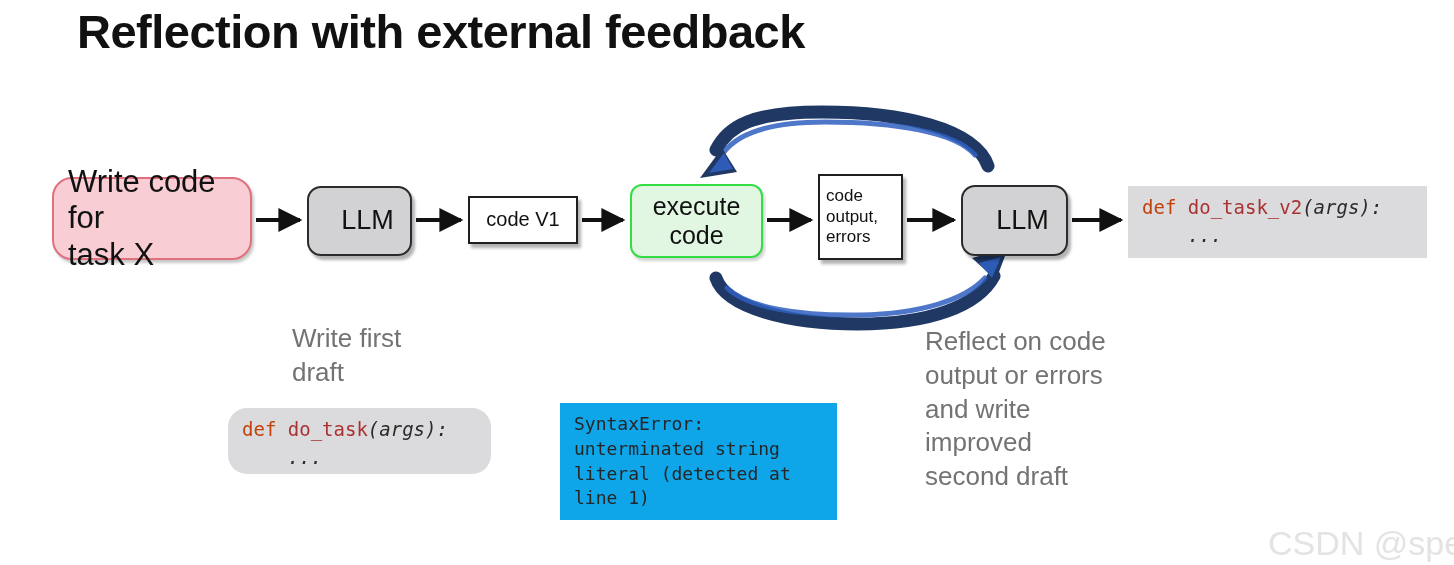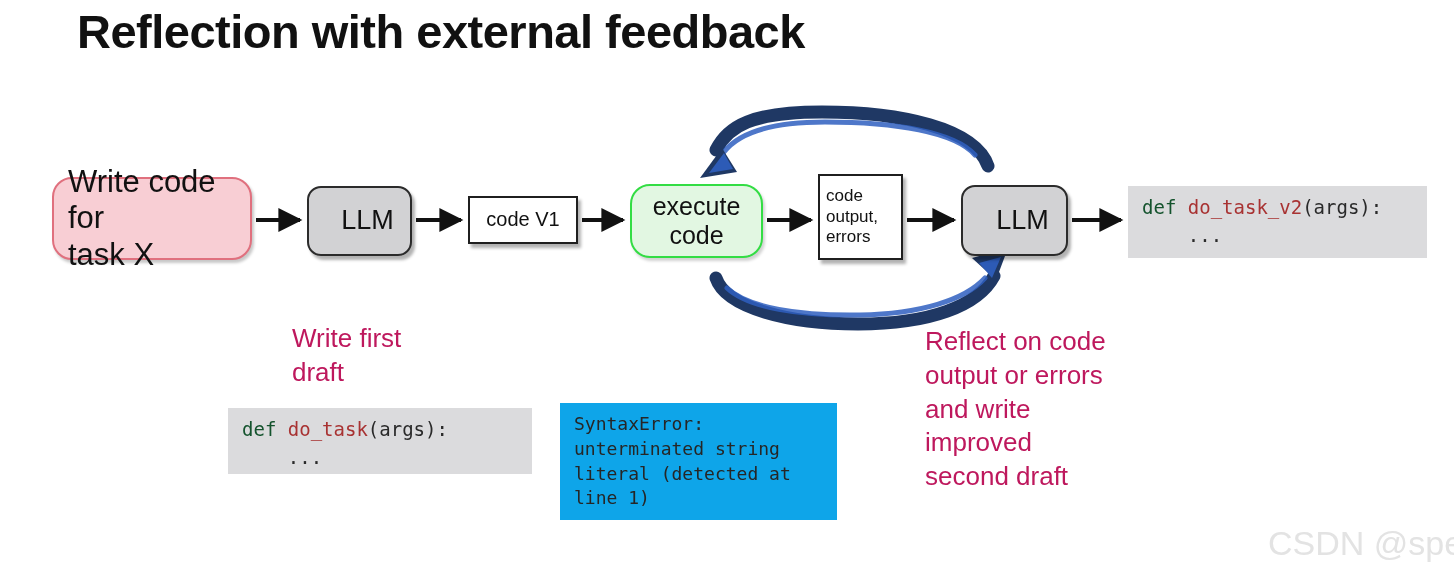--- a/index.html
+++ b/index.html
@@ -77,21 +77,21 @@
     box-shadow: 3px 4px 3px rgba(0,0,0,0.3);
   }
 
   .node-green {
     left: 630px;
     top: 184px;
     width: 133px;
     height: 74px;
     background: #e2f7e2;
     border: 2.5px solid #33dd44;
-    border-radius: 20px;
+    border-radius: 12px;
     font-size: 25px;
     box-shadow: 2px 3px 3px rgba(0,0,0,0.18);
   }
 
   .node-output {
     left: 818px;
     top: 174px;
     width: 85px;
     height: 86px;
     background: #ffffff;
@@ -110,25 +110,25 @@
     background: #dbdbdd;
     font-family: "DejaVu Sans Mono", monospace;
     font-size: 19px;
     line-height: 1.45;
     color: #2a2a2a;
     padding: 8px 14px;
     box-sizing: border-box;
     white-space: pre;
   }
   .code-right { left: 1128px; top: 186px; width: 299px; height: 72px; }
-  .code-left  { left: 228px;  top: 408px; width: 304px; height: 66px; }
-
-  .kw  { color: #14532d; }
+  .code-left  { left: 228px;  top: 408px; width: 263px; height: 66px; border-radius: 19px; }
+
+  .kw  { color: #c2410c; }
   .fn  { color: #a83232; }
-  .pl  { color: #2a2a2a; }
+  .pl  { color: #2a2a2a; font-style: italic; }
 
   .error-block {
     position: absolute;
     left: 560px;
     top: 403px;
     width: 277px;
     height: 117px;
     background: #0ea5e9;
     font-family: "DejaVu Sans Mono", monospace;
     font-size: 18px;
@@ -137,21 +137,21 @@
     padding: 9px 14px;
     box-sizing: border-box;
     white-space: pre;
   }
 
   
   .caption {
     position: absolute;
     font-size: 26px;
     line-height: 1.3;
-    color: #be185d;
+    color: #737373;
     white-space: pre-line;
   }
   .caption-left  { left: 292px; top: 322px; width: 230px; }
   .caption-right { left: 917px; top: 325px; width: 240px; margin-left: 8px; }
 
   
   .watermark {
     position: absolute;
     left: 1268px;
     top: 524px;

